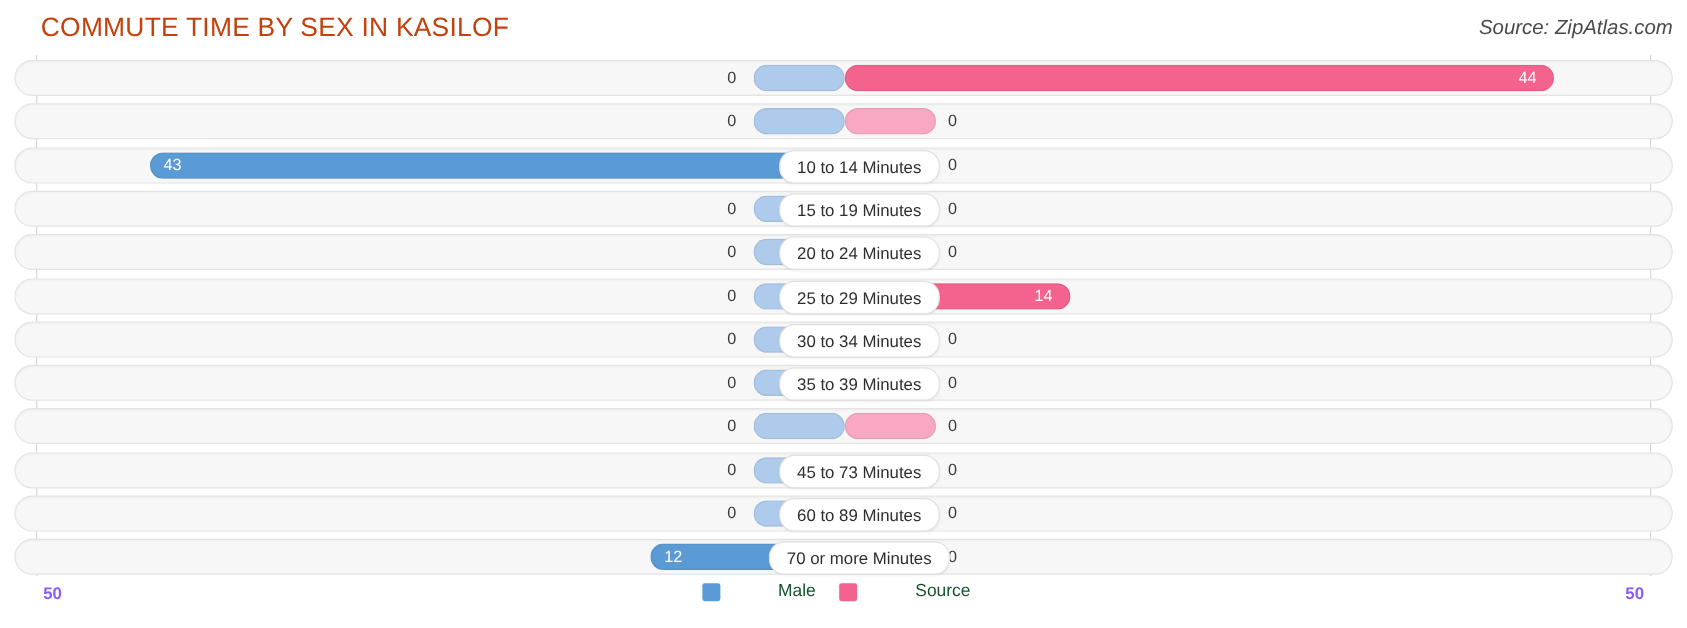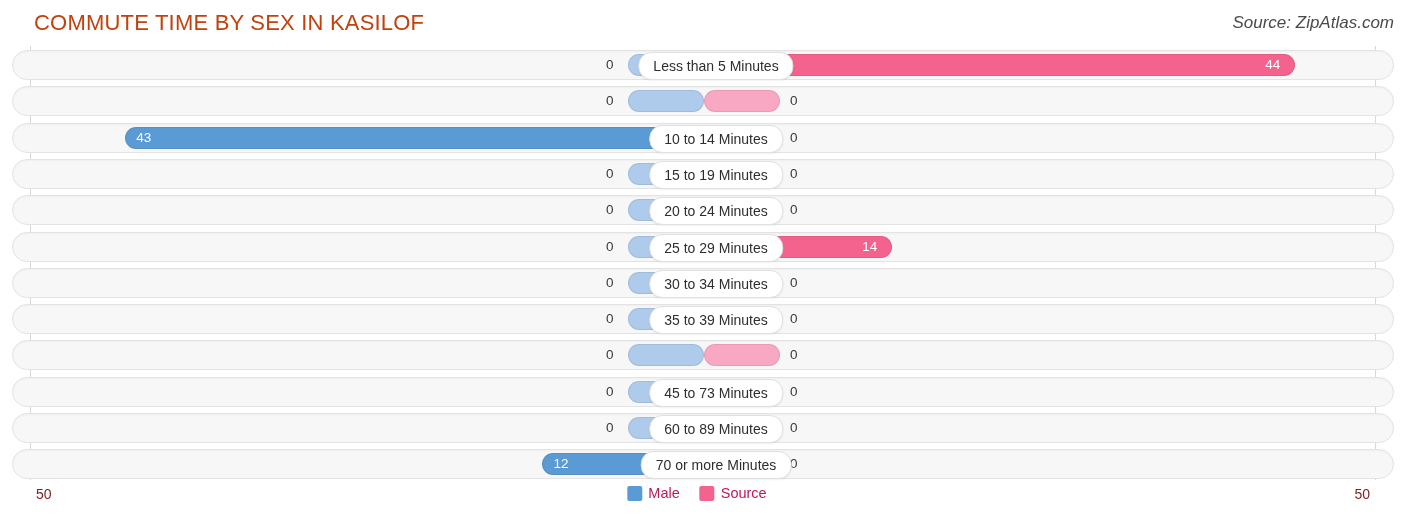--- a/index.html
+++ b/index.html
@@ -115,21 +115,22 @@
     position: absolute;
     left: 0;
     top: 482px;
     width: 1406px;
     height: 30px;
   }
   .axis-tick {
     position: absolute;
     top: 4px;
     font-size: 14px;
-    color: #7f1d1d;
+    color: #8b5cf6;
+    font-weight: bold;
   }
   .axis-tick.left  { left: 36px; }
   .axis-tick.right { right: 36px; }
 
   .legend {
     position: absolute;
     left: 50%;
     top: 3px;
     transform: translateX(-50%);
     display: flex;
@@ -144,40 +145,40 @@
     margin-right: 12px;
   }
   .legend-swatch {
     width: 15px;
     height: 15px;
     border-radius: 2px;
     display: inline-block;
   }
   .legend-label {
     font-size: 14.5px;
-    color: #be185d;
+    color: #14532d;
+    margin-left: 42px;
   }
 </style>
 </head>
 <body>
 
 <div class="header">
   <div class="chart-title">COMMUTE TIME BY SEX IN KASILOF</div>
   <div class="source-note">Source: ZipAtlas.com</div>
 </div>
 
 <div class="plot" id="plot">
   <div class="axis-line left"></div>
   <div class="axis-line right"></div>
 <div class="row" style="top: 4px;">
       <div class="bar male" style="width: 76px; left: 615px; background: rgb(174, 203, 235);"></div>
       <div class="bar-value outside" style="left: 593px;">0</div>
       <div class="bar female" style="width: 591.36px; left: 691px; background: rgb(244, 99, 142);"></div>
       <div class="bar-value inside" style="left: 1252.36px; text-align: right;">44</div>
-      <div class="cat-pill">Less than 5 Minutes</div>
     </div>
     <div class="row" style="top: 40.3px;">
       <div class="bar male" style="width: 76px; left: 615px; background: rgb(174, 203, 235);"></div>
       <div class="bar-value outside" style="left: 593px;">0</div>
       <div class="bar female" style="width: 76px; left: 691px; background: rgb(249, 168, 196);"></div>
       <div class="bar-value outside" style="left: 777px;">0</div>
     </div>
     <div class="row" style="top: 76.6px;">
       <div class="bar male" style="width: 578.78px; left: 112.22px; background: rgb(91, 155, 213);"></div>
       <div class="bar-value inside" style="left: 123.22px;">43</div>

